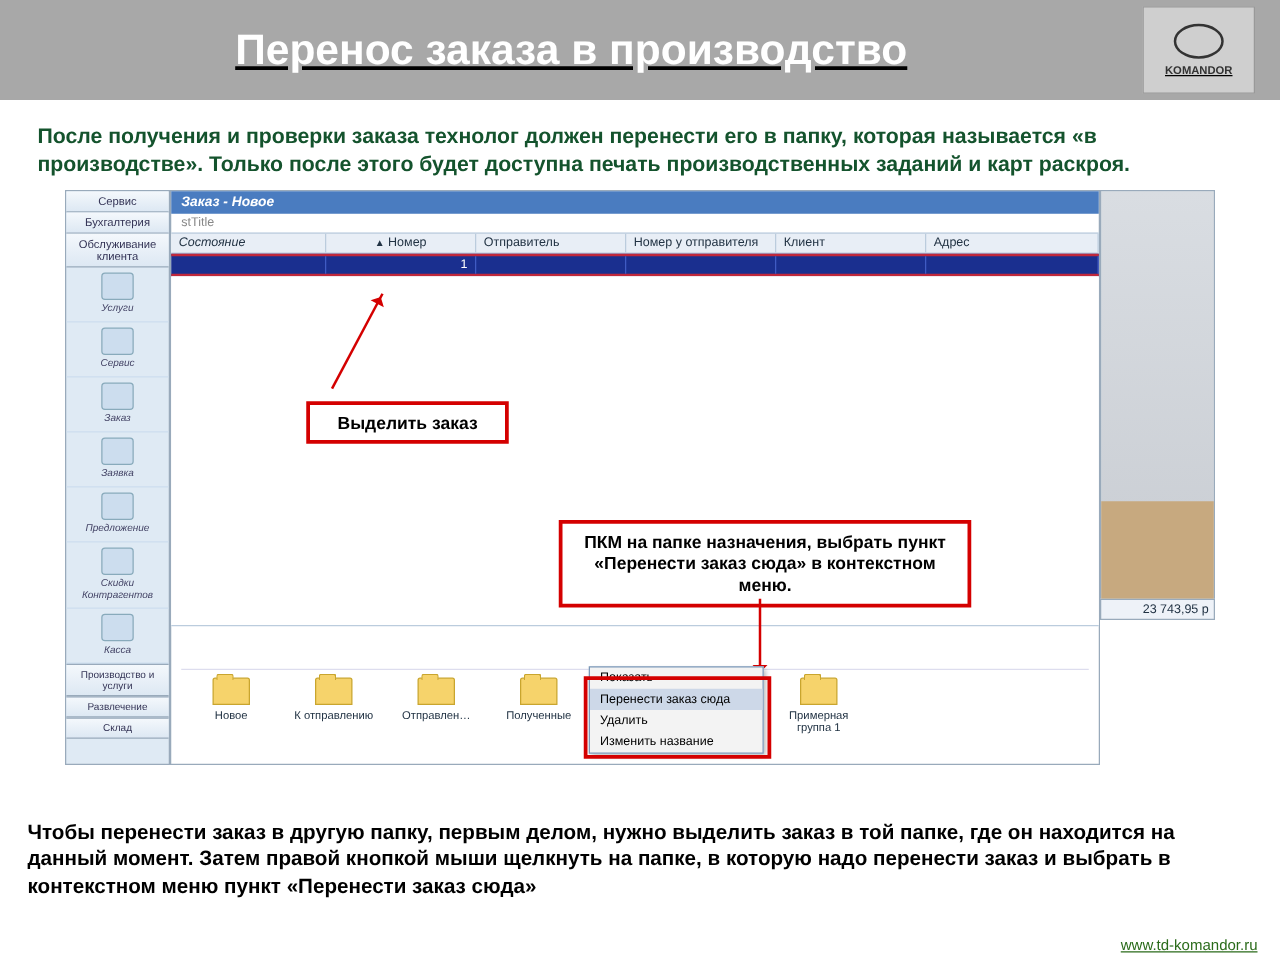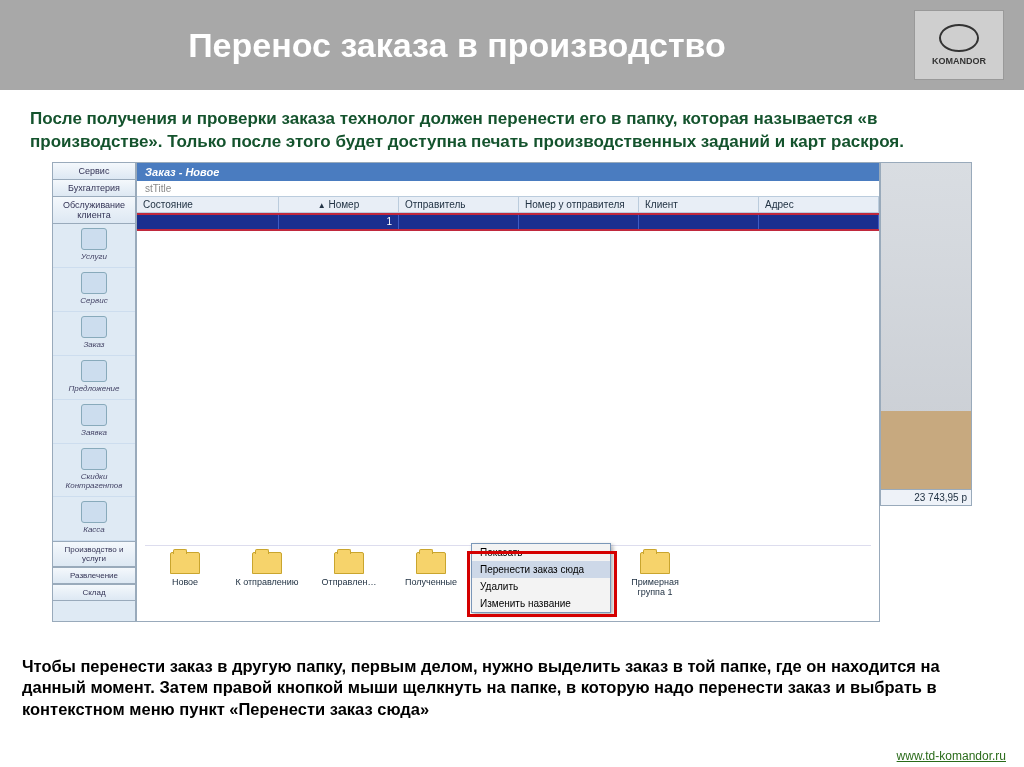--- a/index.html
+++ b/index.html
@@ -6,26 +6,27 @@
   body {
     width: 1024px;
     height: 767px;
     font-family: Arial, sans-serif;
     background: #ffffff;
     position: relative;
     overflow: hidden;
   }
   .header {
     width: 100%;
-    height: 90px;
+    height: 80px;
     background: #a8a8a8;
     display: flex;
     align-items: center;
     justify-content: center;
     padding: 0 20px 0 0;
+    text-decoration: underline;
   }
   .header-title {
     flex: 1;
     text-align: center;
     color: #ffffff;
     font-size: 34px;
     font-weight: bold;
   }
   .logo-box {
     width: 90px;
@@ -127,21 +128,21 @@
     background: #e8eef6;
     border-top: 1px solid #bcd;
     border-bottom: 1px solid #bcd;
     font-size: 10px;
   }
   .gh {
     border-right: 1px solid #bcd;
     padding: 2px 6px;
     color: #234;
   }
-  .gh1{width:142px;} .gh2{width:120px;} .gh3{width:120px;} .gh4{width:120px;} .gh5{width:120px;} .gh6{flex:1;}
+  .gh1{width:124px;font-style:italic;} .gh2{width:120px;} .gh3{width:120px;} .gh4{width:120px;} .gh5{width:120px;} .gh6{flex:1;}
 
   .grid-row {
     display: flex;
     background: #1a2f8f;
     color: #fff;
     font-size: 10px;
     border-bottom: 2px solid #c0283c;
     border-top: 2px solid #c0283c;
   }
   .gr {
@@ -336,25 +337,25 @@
     <div class="sb-item">
       <div class="sb-icon"></div>
       <span class="sb-label">Сервис</span>
     </div>
     <div class="sb-item">
       <div class="sb-icon"></div>
       <span class="sb-label">Заказ</span>
     </div>
     <div class="sb-item">
       <div class="sb-icon"></div>
+      <span class="sb-label">Заявка</span>
+    </div>
+    <div class="sb-item">
+      <div class="sb-icon"></div>
       <span class="sb-label">Предложение</span>
-    </div>
-    <div class="sb-item">
-      <div class="sb-icon"></div>
-      <span class="sb-label">Заявка</span>
     </div>
     <div class="sb-item">
       <div class="sb-icon"></div>
       <span class="sb-label">Скидки Контрагентов</span>
     </div>
     <div class="sb-item">
       <div class="sb-icon"></div>
       <span class="sb-label">Касса</span>
     </div>
 
@@ -378,20 +379,27 @@
 
     <div class="grid-row">
       <div class="gr gh1"></div>
       <div class="gr gh2" style="text-align:right">1</div>
       <div class="gr gh3"></div>
       <div class="gr gh4"></div>
       <div class="gr gh5"></div>
       <div class="gr gh6"></div>
     </div>
 
+    <div class="grid-body">
+      <div class="arrow1"></div>
+      <div class="callout1">Выделить заказ</div>
+
+      <div class="callout2">ПКМ на папке назначения, выбрать пункт «Перенести заказ сюда» в контекстном меню.</div>
+      <div class="arrow2"></div>
+    </div>
 
     <div class="folder-strip">
       <div class="folder">
         <div class="folder-ico"></div>
         <div class="folder-label">Новое</div>
       </div>
       <div class="folder">
         <div class="folder-ico"></div>
         <div class="folder-label">К отправлению</div>
       </div>

